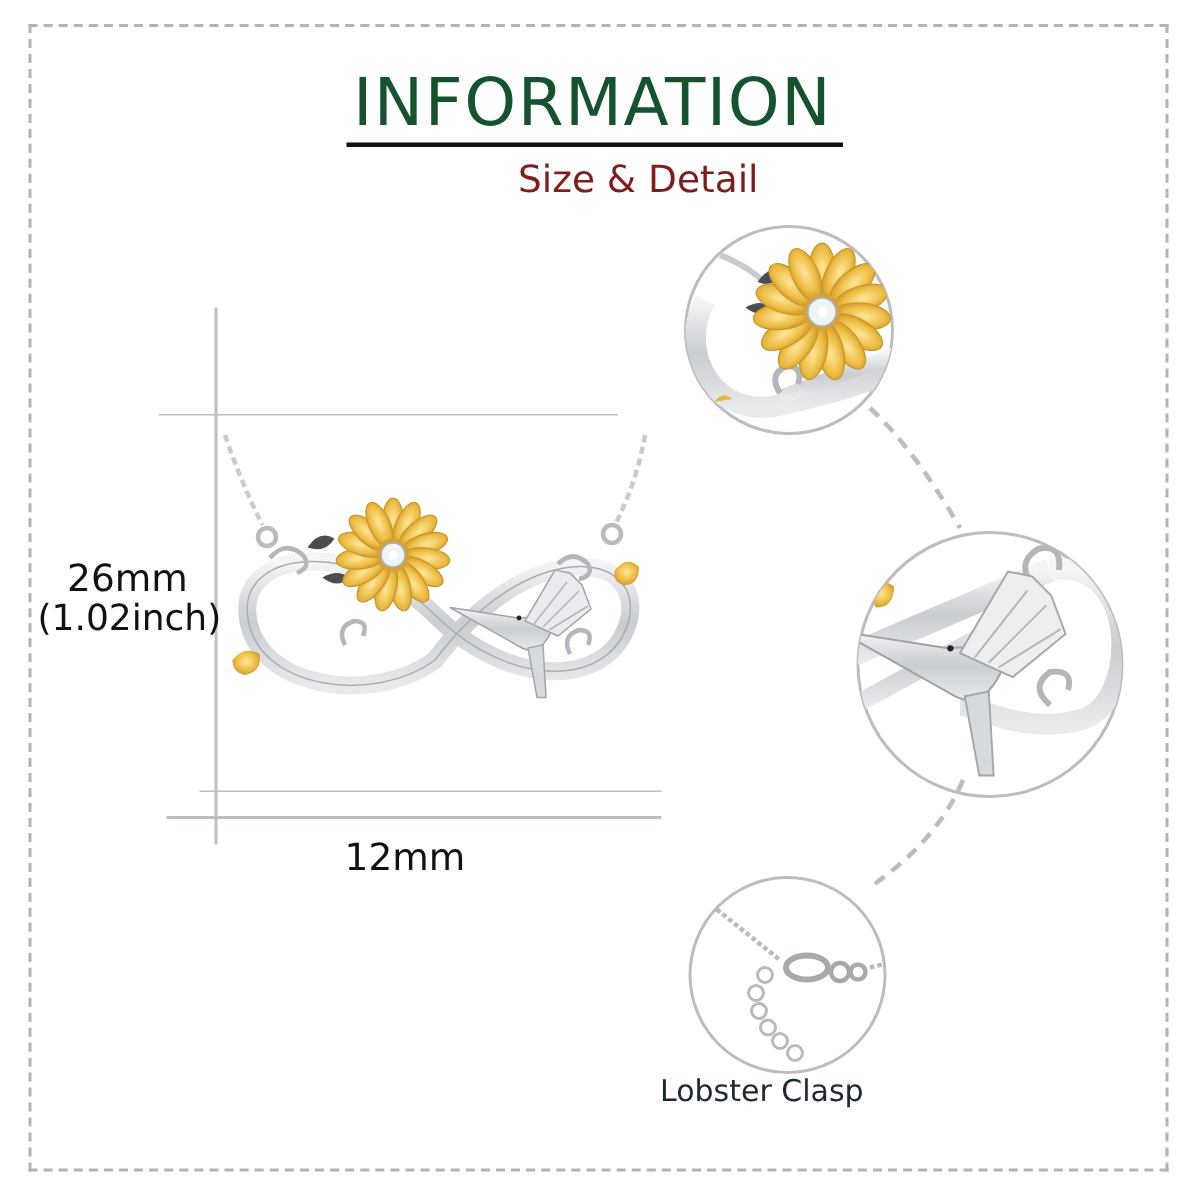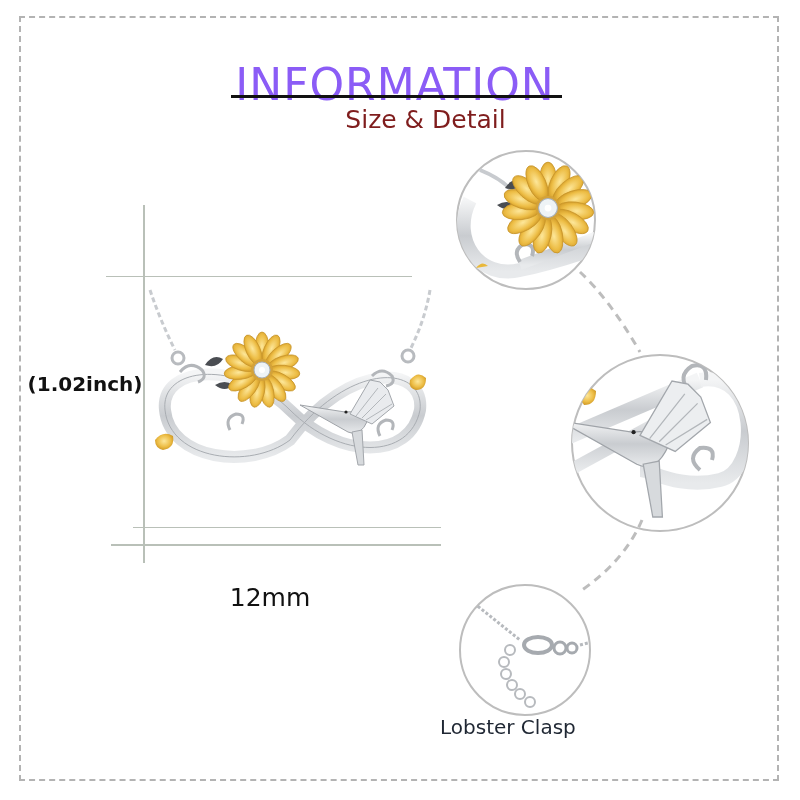--- a/index.html
+++ b/index.html
@@ -1,45 +1,46 @@
 <!DOCTYPE html>
 <html><head>
   <meta charset="utf-8">
   <style>
     html, body { margin:0; padding:0; background:#ffffff; }
     body { width:800px; height:800px; position:relative; overflow:hidden; font-family:"DejaVu Sans", sans-serif; color:#1a1a1a; }
     .frame { position:absolute; left:19px; top:16px; width:760px; height:765px; border:2px dashed #b3b3b3; box-sizing:border-box; }
-    .title { position:absolute; left:0; width:790px; top:42px; text-align:center; font-size:44px; letter-spacing:1px; font-weight:400; color:#8b5cf6; line-height:54px;margin-top:16px; }
+    .title { position:absolute; left:0; width:790px; top:42px; text-align:center; font-size:44px; letter-spacing:1px; font-weight:400; color:#14532d; line-height:54px; }
     .title-rule { position:absolute; left:231px; top:95px; width:331px; height:3px; background:#111; }
     .subtitle { position:absolute; left:0; width:795px; top:104px; text-align:center; font-size:25px; color:#7f1d1d; line-height:32px;padding-left:28px; }
     .gline { position:absolute; background:#b9c0b8; }
     .dim { position:absolute; text-align:center; color:#111; }
     .dim .mm { font-size:25px; line-height:28px; }
-    .dim .inch { font-size:20px; line-height:24px;font-weight:bold; }
+    .dim .inch { font-size:24px; line-height:24px; }
     .product { position:absolute; left:0; top:0; width:800px; height:800px; }
     .caption { position:absolute; left:440px; width:180px; top:715px; text-align:left; font-size:20px; color:#1f2733; }
   </style>
 </head>
 <body>
 
 <div class="frame"></div>
 
 <div class="title">INFORMATION</div>
 <div class="title-rule"></div>
 <div class="subtitle">Size &amp; Detail</div>
 
 <div class="gline" style="left:143px; top:205px; width:2px; height:358px;"></div>
 <div class="gline" style="left:106px; top:276px; width:306px; height:1px;"></div>
 <div class="gline" style="left:133px; top:527px; width:308px; height:1px;"></div>
 <div class="gline" style="left:111px; top:544px; width:330px; height:2px;"></div>
 
 <div class="dim" style="left:25px; top:372px; width:120px;">
+  <div class="mm">26mm</div>
   <div class="inch">(1.02inch)</div>
 </div>
-<div class="dim" style="left:210px; top:584px; width:120px;">
+<div class="dim" style="left:210px; top:558px; width:120px;">
   <div class="mm">12mm</div>
 </div>
 
 <svg class="product" viewBox="0 0 800 800">
   <defs>
     <linearGradient id="silver" x1="0" y1="0" x2="0" y2="1">
       <stop offset="0" stop-color="#f4f5f6"></stop>
       <stop offset="0.5" stop-color="#c9ccd0"></stop>
       <stop offset="1" stop-color="#e8eaec"></stop>
     </linearGradient>

